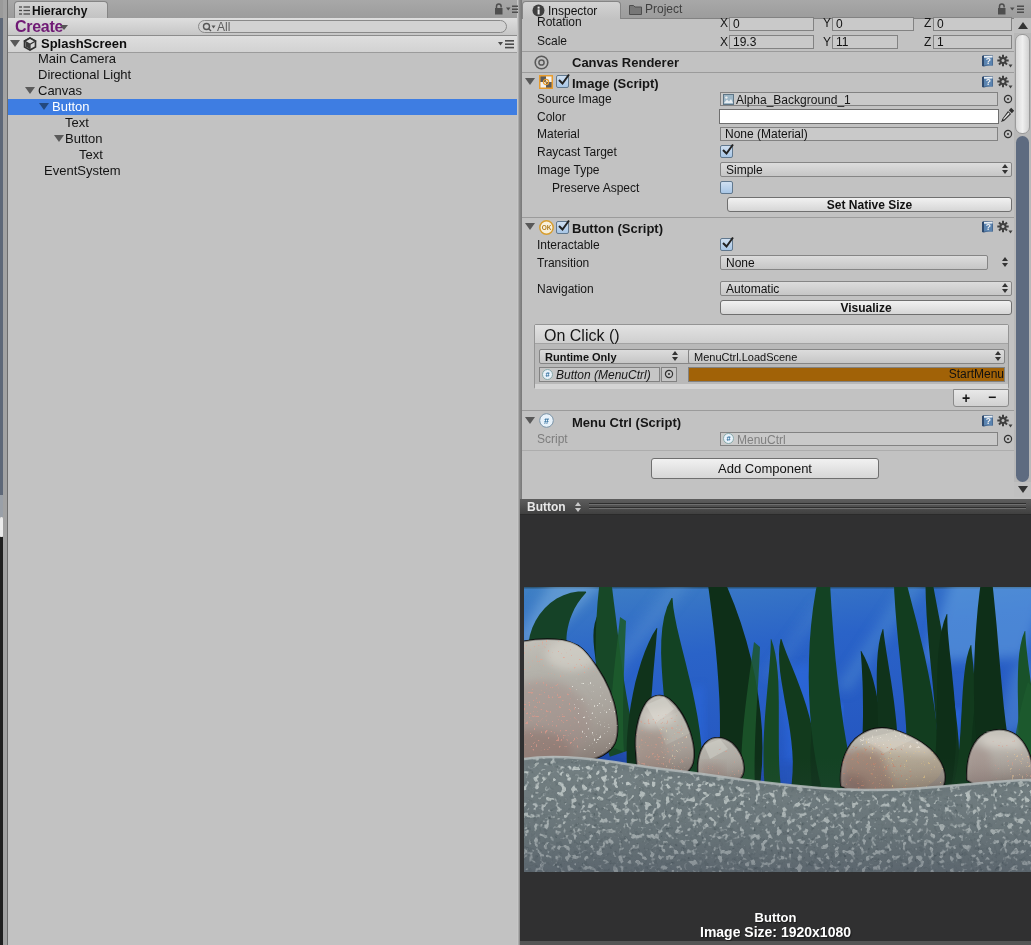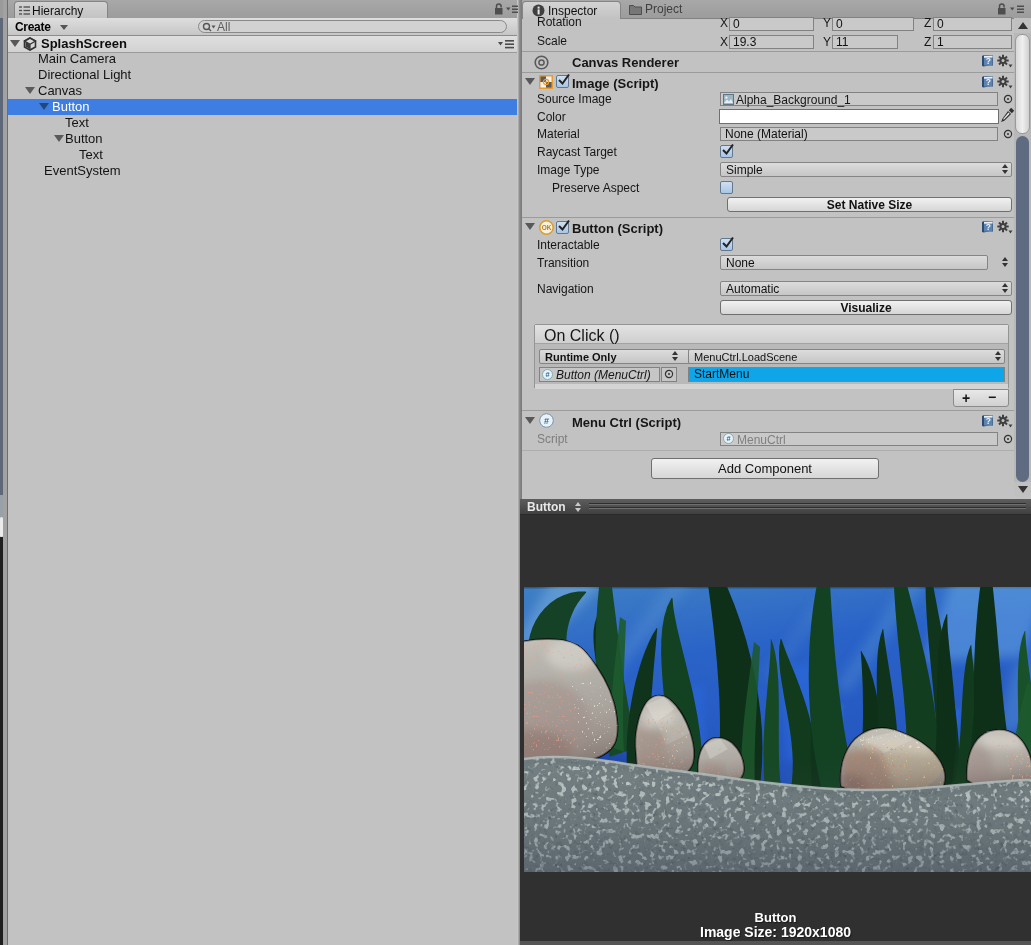--- a/index.html
+++ b/index.html
@@ -53,32 +53,32 @@
   <svg style="position:absolute;left:4px;top:4px;" width="11" height="9" viewBox="0 0 11 9">
       <g stroke="#4a4a4a" stroke-width="1.3">
         <line x1="0" y1="1" x2="3" y2="1"></line>
         <line x1="4.5" y1="1" x2="11" y2="1"></line>
         <line x1="0" y1="4.5" x2="3" y2="4.5"></line>
         <line x1="4.5" y1="4.5" x2="11" y2="4.5"></line>
         <line x1="0" y1="8" x2="3" y2="8"></line>
         <line x1="4.5" y1="8" x2="11" y2="8"></line>
       </g>
     </svg>
-  <span style="position:absolute;left:17px;top:1px;">Hierarchy</span>
+  <span style="position:absolute;left:17px;top:1px;font-weight:bold;">Hierarchy</span>
 </div>
 <svg class="abs" style="left:494px;top:3px;" width="24" height="13" viewBox="0 0 24 13">
     <path d="M2.5 5 L2.5 3.2 A2.3 2.3 0 0 1 7.1 3.2 L7.1 4.4" fill="none" stroke="#4e4e4e" stroke-width="1.5"></path>
     <rect x="1" y="5" width="7.5" height="6.5" fill="#4e4e4e"></rect>
     <path d="M12 4.5 l4.5 0 l-2.25 3 z" fill="#4e4e4e"></path>
     <rect x="18" y="2.5" width="6" height="1.5" fill="#4e4e4e"></rect>
     <rect x="18" y="5.5" width="6" height="1.5" fill="#4e4e4e"></rect>
     <rect x="18" y="8.5" width="6" height="1.5" fill="#4e4e4e"></rect>
   </svg>
 <div class="abs" id="htoolbar"></div>
-<span class="txt" style="left:15px;top:20px;font-weight:bold;font-size:12px;letter-spacing:-0.3px;color:#000000;text-align:center;">Create</span>
+<span class="txt" style="left:15px;top:20px;font-weight:bold;font-size:16px;letter-spacing:-0.3px;color:#701a75;text-align:center;">Create</span>
 <span class="abs" style="left:60px;top:25px;width:0;height:0;border-left:4px solid transparent;border-right:4px solid transparent;border-top:5px solid #555;"></span>
 <div class="abs" style="left:198px;top:20px;width:309px;height:13px;background:#d2d2d2;border:1px solid #898989;border-radius:8px;box-sizing:border-box;"></div>
 <svg class="abs" style="left:202px;top:22px;" width="14" height="10" viewBox="0 0 14 10">
     <circle cx="4.5" cy="4.5" r="3" fill="none" stroke="#555" stroke-width="1.4"></circle>
     <line x1="6.7" y1="6.7" x2="9" y2="9" stroke="#555" stroke-width="1.4"></line>
     <path d="M9.5 3.5 l4 0 l-2 3 z" fill="#555"></path>
   </svg>
 <span class="txt" style="left:217px;top:20px;color:#5c5c5c;">All</span>
 <div class="abs" id="sceneheader"></div>
 <span class="abs tri-d" style="left:10px;top:40px;"></span>
@@ -288,21 +288,21 @@
 <svg class="abs" style="left:542px;top:369px;" width="11" height="11" viewBox="0 0 11 11">
     <circle cx="5.5" cy="5.5" r="5" fill="#e8f2fa" stroke="#8aa"></circle>
     <text x="5.5" y="8.4" font-size="7.5" font-weight="bold" fill="#2a6a9a" text-anchor="middle" font-family="Liberation Sans">#</text>
   </svg>
 <span class="lbl" style="left:556px;top:368px;font-style:italic;">Button (MenuCtrl)</span>
 <div class="field" style="left:661px;top:367px;width:16px;height:15px;background:#c6c6c6;"></div>
 <svg class="abs" style="left:664px;top:369px;" width="10" height="10" viewBox="0 0 10 10">
     <circle cx="5" cy="5" r="3.6" fill="none" stroke="#333" stroke-width="1.2"></circle>
     <circle cx="5" cy="5" r="1" fill="#333"></circle>
   </svg>
-<div class="field" style="left:688px;top:367px;width:317px;height:15px;background:#0ea5e9;"><span style="margin-left:5px;">StartMenu</span></div>
+<div class="field" style="left:688px;top:367px;width:317px;height:15px;background:#a16207;text-align:right;"><span style="margin-left:5px;">StartMenu</span></div>
 <div class="abs" style="left:535px;top:384px;width:473px;height:5px;background:#d4d4d4;"></div>
 <div class="abs" style="left:953px;top:389px;width:56px;height:18px;background:linear-gradient(#e8e8e8,#d0d0d0);border:1px solid #8a8a8a;border-radius:0 0 3px 3px;box-sizing:border-box;"></div>
 <span class="lbl" style="left:962px;top:390px;font-weight:bold;font-size:14px;">+</span>
 <span class="lbl" style="left:988px;top:389px;font-weight:bold;font-size:14px;">−</span>
 
 <div class="sep" style="top:410px;"></div>
 <div class="sep" style="top:450px;background:#adadad;"></div>
 <span class="abs tri-d" style="left:525px;top:417px;"></span>
 <svg class="abs" style="left:539px;top:413px;" width="15" height="15" viewBox="0 0 15 15">
     <circle cx="7.5" cy="7.5" r="6.8" fill="#e8f2fa" stroke="#7a94a8"></circle>

